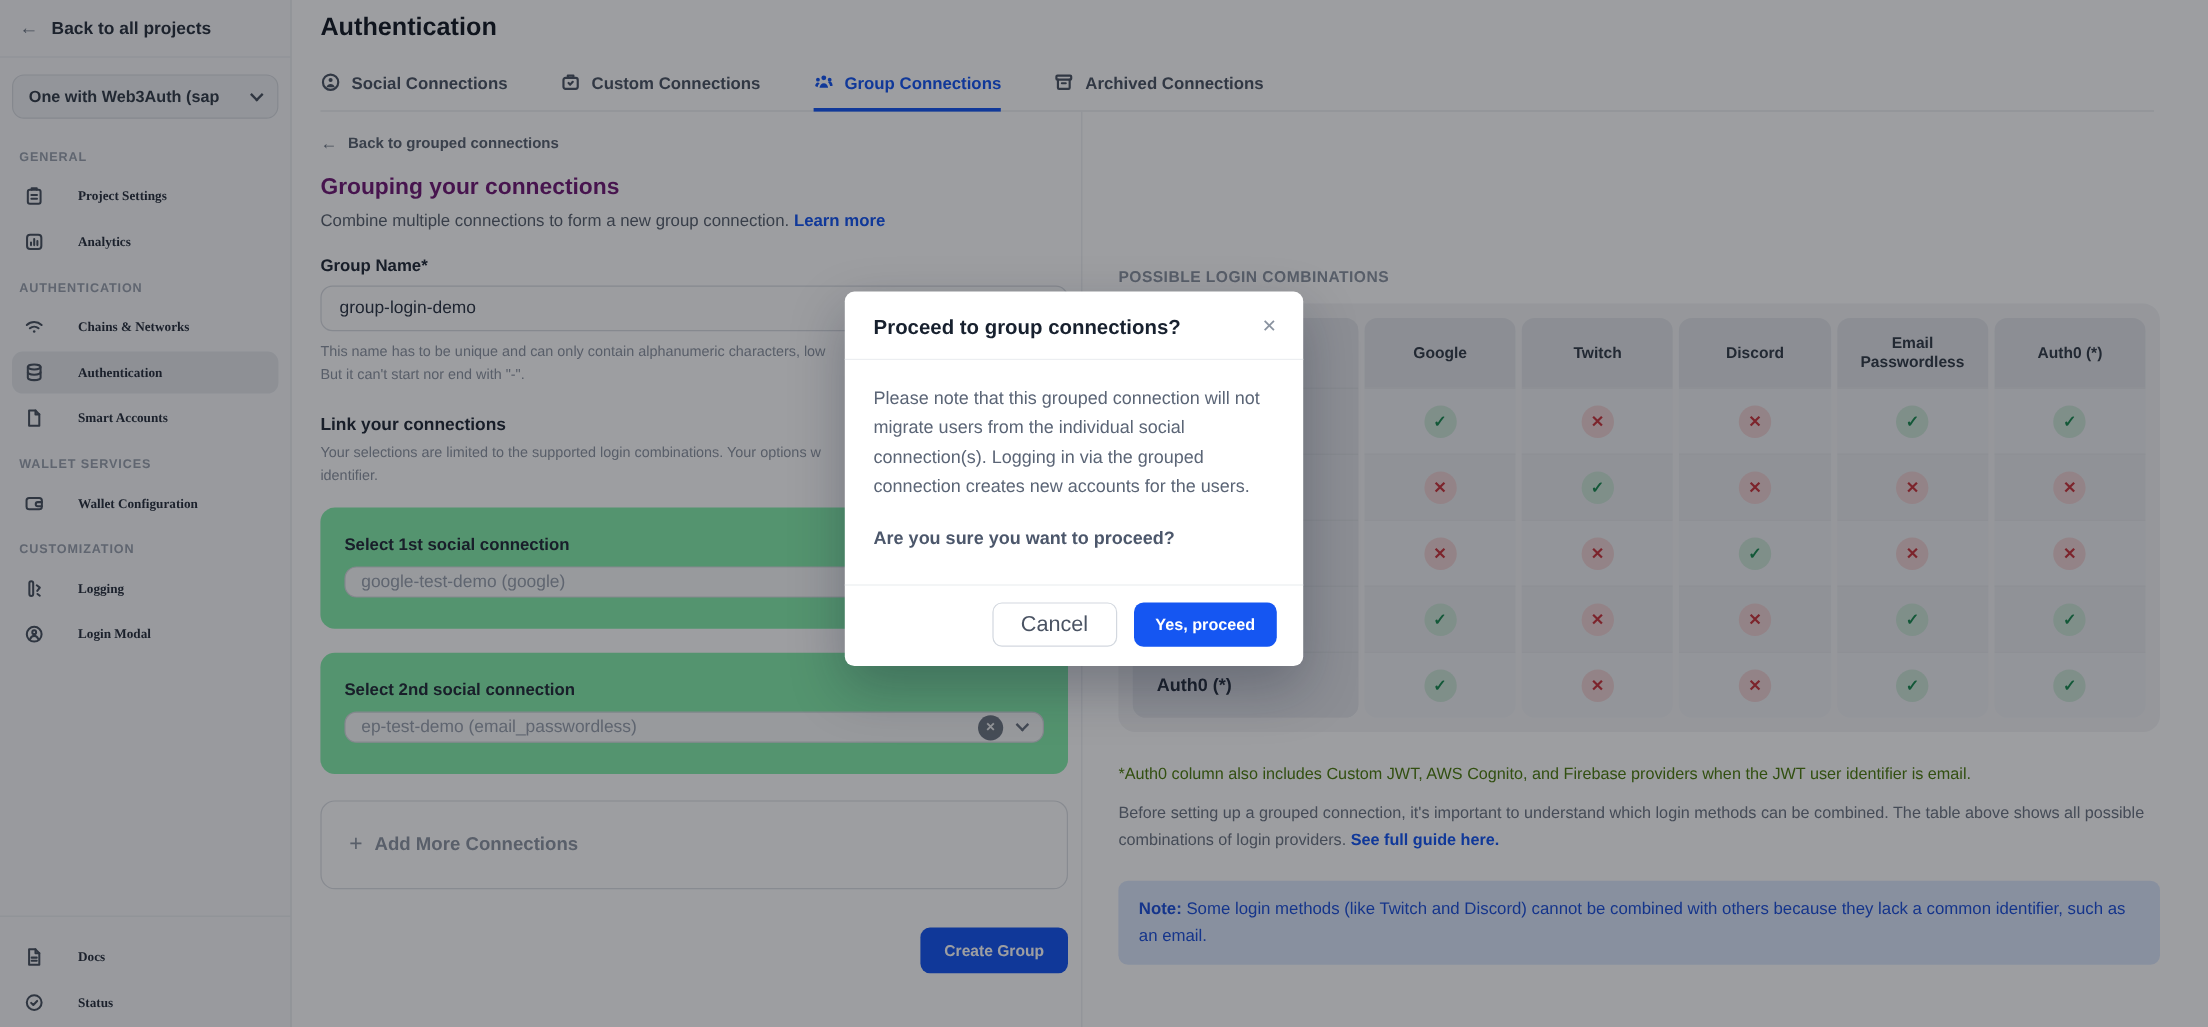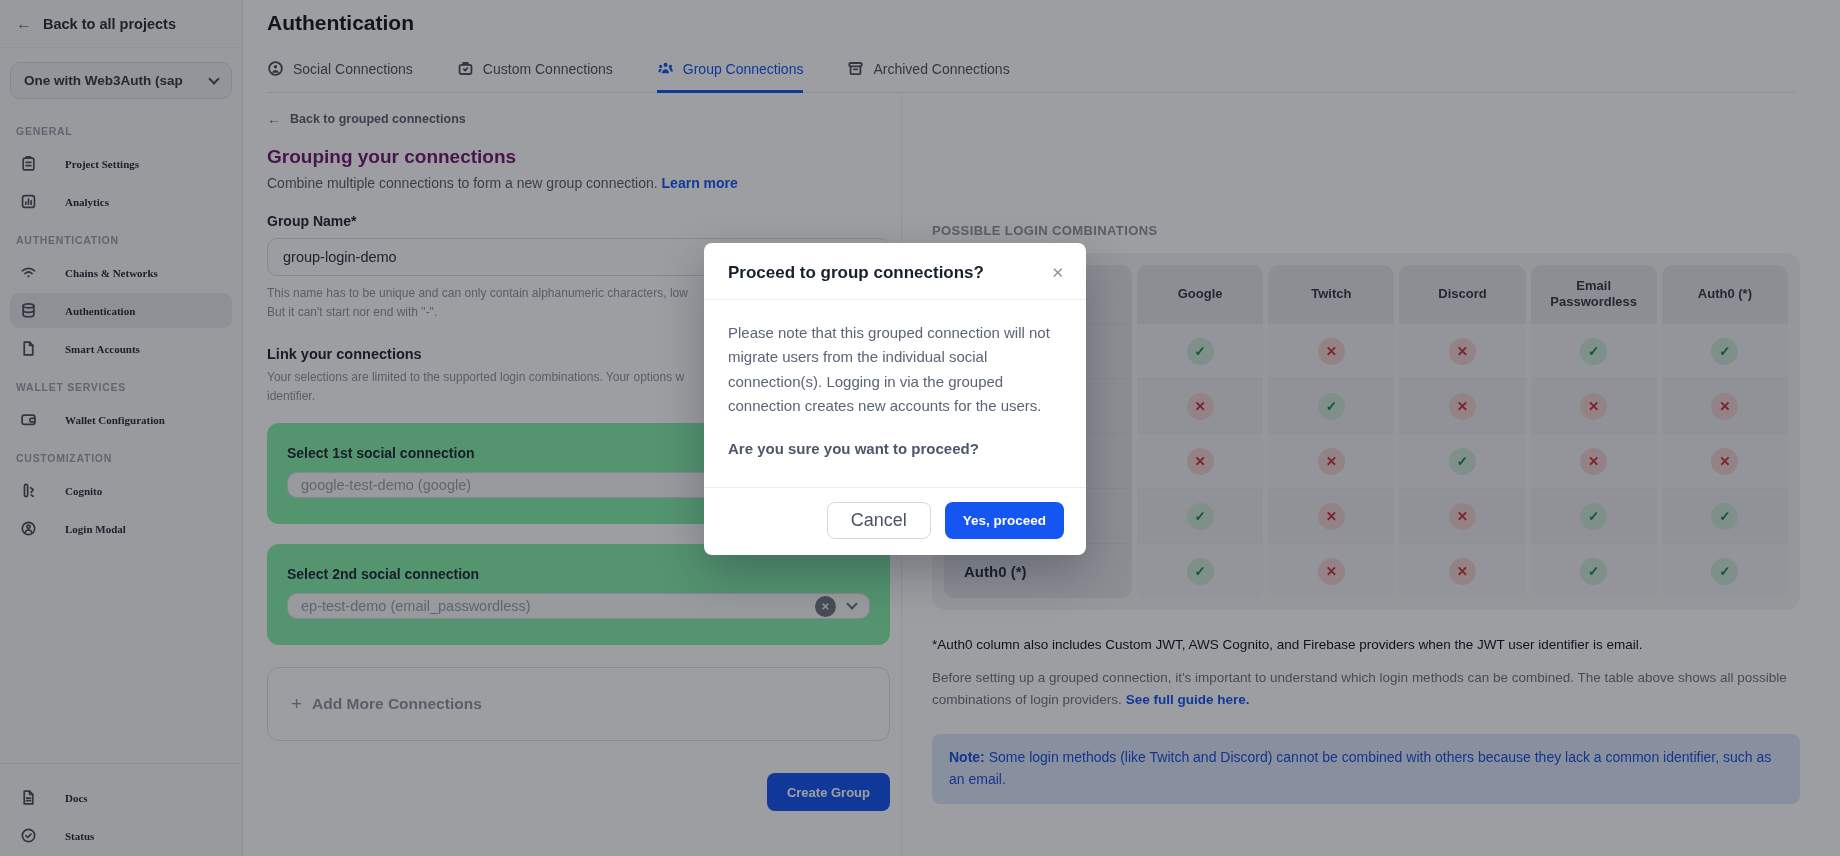--- a/index.html
+++ b/index.html
@@ -24,21 +24,21 @@
   .s-item{display:flex;align-items:center;gap:28px;padding:9px 10px;border-radius:9px;font-size:11px;font-weight:700;color:#28303d;margin-bottom:3px;cursor:pointer;font-family:Liberation Serif, serif;}
   .s-item.active{background:#e6e8ec;}
   .s-ic{width:17px;height:17px;color:#49525f;display:flex;align-items:center;justify-content:center;flex:none;}
   .s-ic svg{width:17px;height:17px;display:block;}
   .sb-footer{border-top:1px solid #e9ebee;padding:16px 10px 0;}
 
   
   main{flex:1;display:flex;flex-direction:column;min-width:0;}
   .page-title{font-size:21px;font-weight:800;color:#141b26;margin:11px 0 0 24px;}
   .tabs{display:flex;gap:44px;margin:25px 45px 0 24px;border-bottom:1px solid #e8eaed;}
-  .tab{display:flex;align-items:center;gap:9px;font-size:14px;font-weight:400;color:#4c5564;padding-bottom:13px;border-bottom:3px solid transparent;margin-bottom:-1px;cursor:pointer;}
+  .tab{display:flex;align-items:center;gap:9px;font-size:14px;font-weight:700;color:#4c5564;padding-bottom:13px;border-bottom:3px solid transparent;margin-bottom:-1px;cursor:pointer;}
   .tab .s-ic{color:#4c5564;}
   .tab.active{color:var(--accent);}
   .tab.active .s-ic{color:var(--accent);}
   .tab.active{border-bottom-color:var(--accent);}
 
   .content{flex:1;display:flex;min-height:0;}
   .left-col{width:623px;margin-left:24px;padding-top:18px;flex:none;}
   .back-link{display:flex;gap:9px;align-items:center;color:#5b6472;font-size:12.5px;font-weight:600;cursor:pointer;}
   .back-link .arr{font-size:14px;color:#6b7583;}
   .form-heading{font-size:19px;font-weight:800;color:#701a75;margin:19px 0 7px;}
@@ -67,21 +67,21 @@
   .combo-table{display:flex;gap:5px;}
   .strip{flex:1;border-radius:11px;overflow:hidden;background:#eff0f3;display:flex;flex-direction:column;min-width:0;}
   .strip.label-strip{flex:none;width:188px;background:#e3e5e9;}
   .hcell{height:58px;background:#e3e5e9;display:flex;align-items:center;justify-content:center;text-align:center;font-size:13px;font-weight:700;color:#333c49;line-height:1.25;padding:0 10px;}
   .cell{height:55px;display:flex;align-items:center;justify-content:center;border-top:1px solid #e5e7ea;}
   .cell.alt{background:#eaecef;}
   .label-cell{justify-content:flex-start;padding-left:20px;font-size:15px;font-weight:700;color:#27303d;background:#e3e5e9;border-top:1px solid #d9dce0;}
   .mark{width:27px;height:27px;border-radius:50%;display:flex;align-items:center;justify-content:center;font-size:13.5px;font-weight:700;}
   .mark.yes{background:#cde6d8;color:#198a50;}
   .mark.no{background:#efd2d4;color:#c9353c;}
-  .rp-footnote{font-size:13.5px;color:#0f172a;margin-top:27px;}
+  .rp-footnote{font-size:13.5px;color:#4d7c0f;margin-top:27px;}
   .rp-guide{font-size:13.5px;color:#6d7684;line-height:1.6;margin-top:15px;}
   .glink{color:var(--accent);font-weight:700;cursor:pointer;}
   .note-box{background:#dde8fc;border-radius:8px;padding:13px 17px;margin-top:24px;font-size:14px;line-height:1.55;color:#1d50da;}
   .note-lbl{font-weight:700;}
 
   
   .overlay{position:absolute;inset:0;background:rgba(9,13,20,.40);z-index:40;}
   .modal{position:absolute;left:704px;top:243px;width:382px;background:#fff;border-radius:8px;z-index:50;box-shadow:0 18px 45px rgba(15,23,42,.28);display:flex;flex-direction:column;}
   .m-head{display:flex;justify-content:space-between;align-items:flex-start;padding:20px 20px 16px 24px;}
   .m-title{font-size:17px;font-weight:800;color:#17202e;}
@@ -174,21 +174,21 @@
 
       <div class="sec-label">CUSTOMIZATION</div>
       <div class="s-item">
         <span class="s-ic">
           <svg viewBox="0 0 16 16" fill="none" stroke="currentColor" stroke-width="1.6" stroke-linecap="round" stroke-linejoin="round">
               <rect x="4.2" y="2.2" width="3" height="11.6" rx="1.5"></rect>
               <path d="M10 5.4l2.4 1.8-2 2.6"></path>
               <path d="M10.6 12.2l1.8 1.4"></path>
             </svg>
         </span>
-        <span>Cognito</span>
+        <span>Logging</span>
       </div>
       <div class="s-item">
         <span class="s-ic">
           <svg viewBox="0 0 16 16" fill="none" stroke="currentColor" stroke-width="1.6" stroke-linecap="round" stroke-linejoin="round">
               <circle cx="8" cy="8" r="5.8"></circle>
               <circle cx="8" cy="6.4" r="1.5"></circle>
               <path d="M4.9 11.7c.65-1.6 1.8-2.4 3.1-2.4s2.45.8 3.1 2.4"></path>
             </svg>
         </span>
         <span>Login Modal</span>

